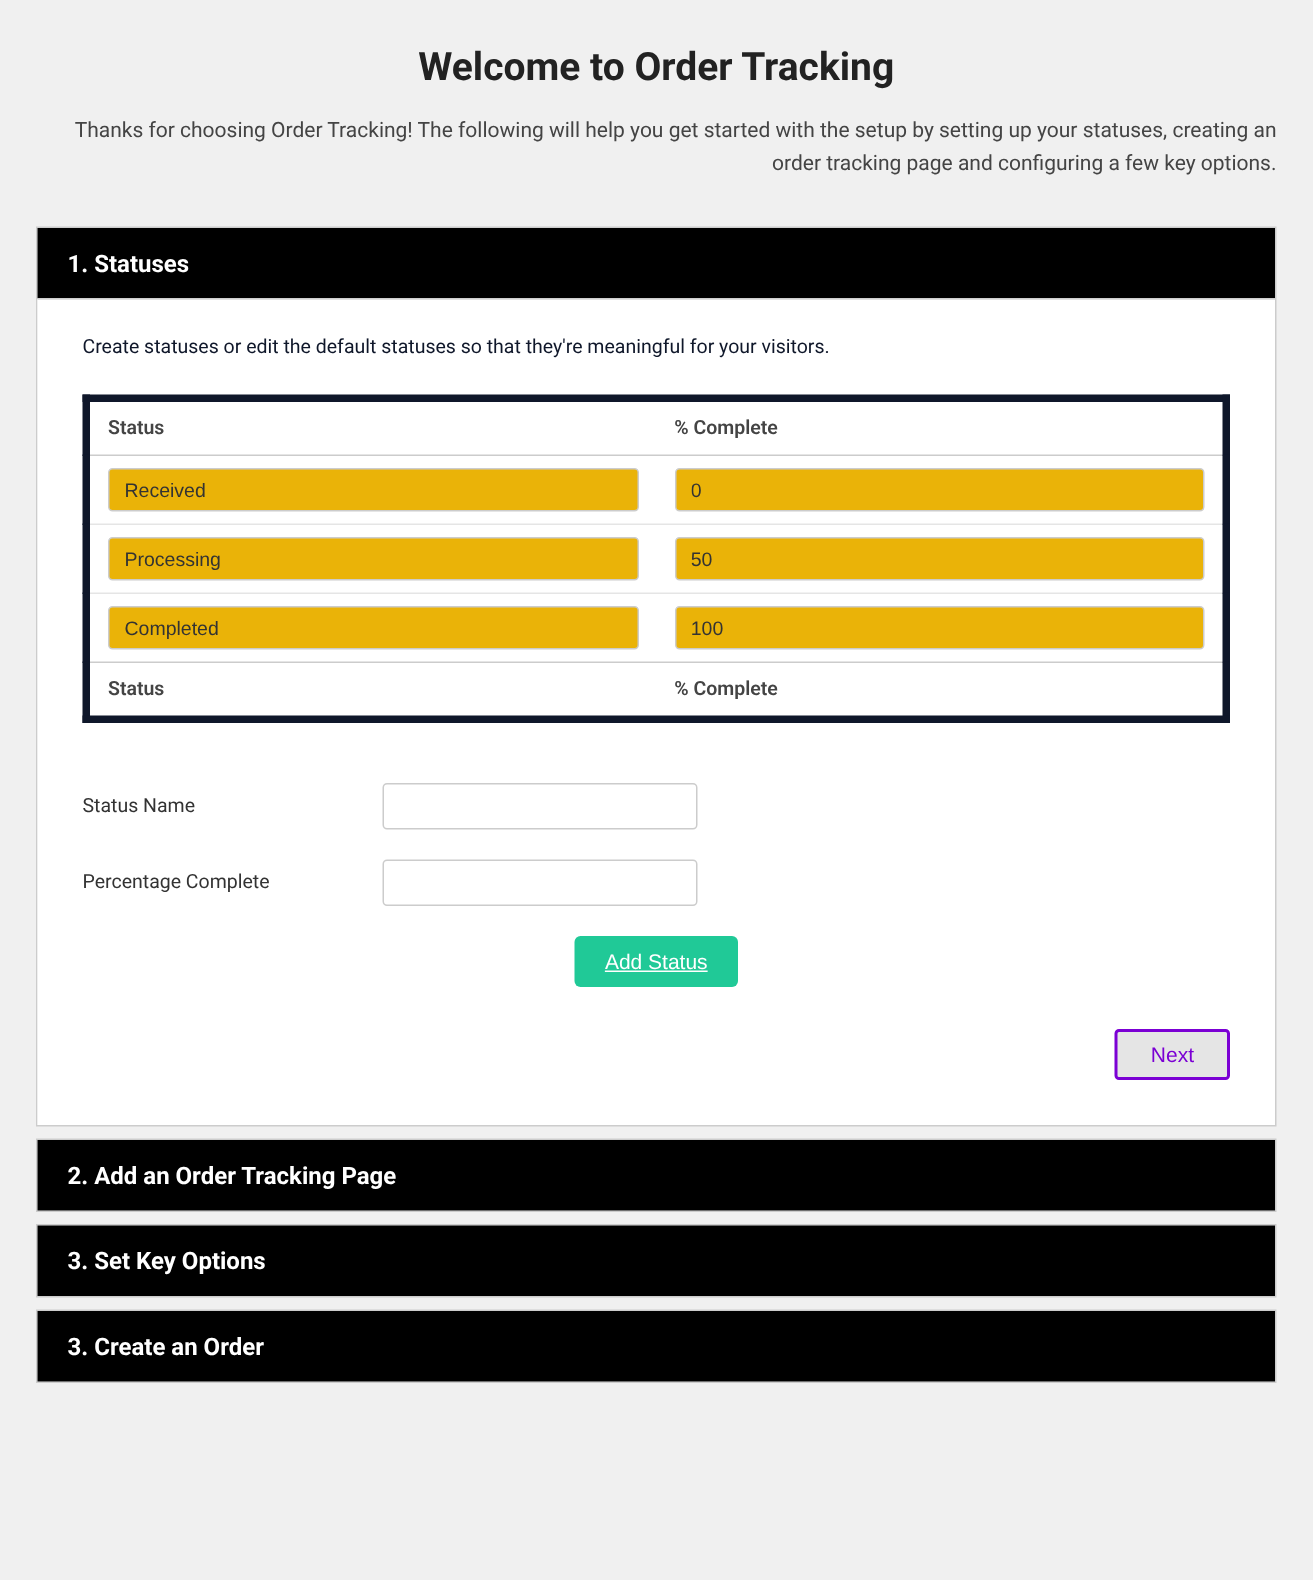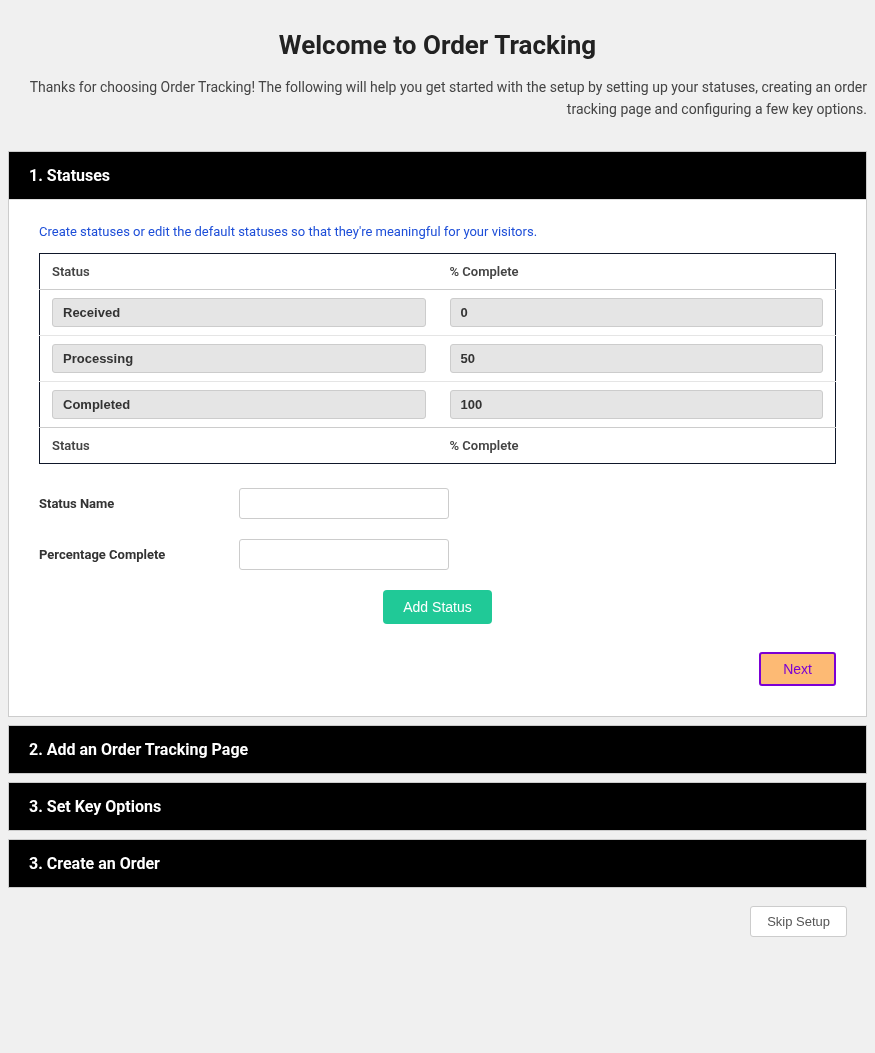--- a/index.html
+++ b/index.html
@@ -7,21 +7,21 @@
       font-family: -apple-system, BlinkMacSystemFont, "Segoe UI", Roboto, sans-serif;
       background: #f0f0f0;
       color: #333;
       font-size: 14px;
       min-height: 1053px;
       width: 875px;
     }
     .page-wrapper {
       max-width: 875px;
       margin: 0 auto;
-      padding: 30px 8px 20px;
+      padding: 30px 24px 20px;
     }
     .page-title {
       text-align: center;
       font-size: 26px;
       font-weight: bold;
       color: #222;
       margin-bottom: 16px;
     }
     .page-subtitle {
       text-align: right;
@@ -48,29 +48,29 @@
       border: none;
     }
     .accordion-body {
       background: #fff;
       padding: 24px 30px 30px;
       border-top: 1px solid #e0e0e0;
     }
 
     
     .statuses-description {
-      color: #1d4ed8;
-      margin-bottom: 14px;
+      color: #0f172a;
+      margin-bottom: 24px;
       font-size: 13px;
     }
     .status-table {
       width: 100%;
       border-collapse: collapse;
-      border: 1px solid #0f172a;
-      margin-bottom: 24px;
+      border: 5px solid #0f172a;
+      margin-bottom: 40px;
     }
     .status-table th {
       padding: 10px 12px;
       font-weight: 600;
       color: #444;
       background: #fff;
       border-bottom: 1px solid #ccc;
       text-align: left;
       font-size: 13px;
     }
@@ -81,40 +81,39 @@
     .status-table tr:last-child td {
       border-bottom: none;
     }
     .status-table input[type="text"] {
       width: 100%;
       padding: 6px 10px;
       border: 1px solid #ccc;
       border-radius: 3px;
       font-size: 13px;
       color: #333;
-      background: #e5e5e5;
-      font-weight: bold;
+      background: #eab308;
     }
     .status-table tfoot td {
       padding: 10px 12px;
       font-weight: 600;
       color: #444;
       font-size: 13px;
       border-top: 1px solid #ccc;
     }
 
     
     .form-group {
       display: flex;
       align-items: center;
       margin-bottom: 20px;
     }
     .form-label {
       width: 200px;
-      font-weight: 700;
+      font-weight: 400;
       font-size: 13px;
       color: #333;
     }
     .form-input {
       width: 210px;
       padding: 7px 10px;
       border: 1px solid #ccc;
       border-radius: 3px;
       font-size: 13px;
       color: #333;
@@ -124,29 +123,30 @@
     .add-status-btn {
       background: #20c997;
       color: #fff;
       border: none;
       padding: 9px 20px;
       border-radius: 4px;
       font-size: 14px;
       cursor: pointer;
       display: block;
       margin: 0 auto;
+      text-decoration: underline;
     }
 
     .next-btn-wrapper {
       display: flex;
       justify-content: flex-end;
       margin-top: 28px;
     }
     .next-btn {
-      background: #fdba74;
+      background: #e5e5e5;
       color: #7b00d4;
       border: 2px solid #7b00d4;
       padding: 7px 22px;
       border-radius: 3px;
       font-size: 14px;
       cursor: pointer;
       font-weight: 500;
     }
 
     
@@ -230,16 +230,13 @@
   </div>
 
   <div class="accordion-section">
     <div class="accordion-header collapsed">3. Set Key Options</div>
   </div>
 
   <div class="accordion-section">
     <div class="accordion-header collapsed">3. Create an Order</div>
   </div>
 
-  <div class="skip-setup-wrapper">
-    <button class="skip-setup-btn">Skip Setup</button>
-  </div>
 </div>
 
 </body></html>

